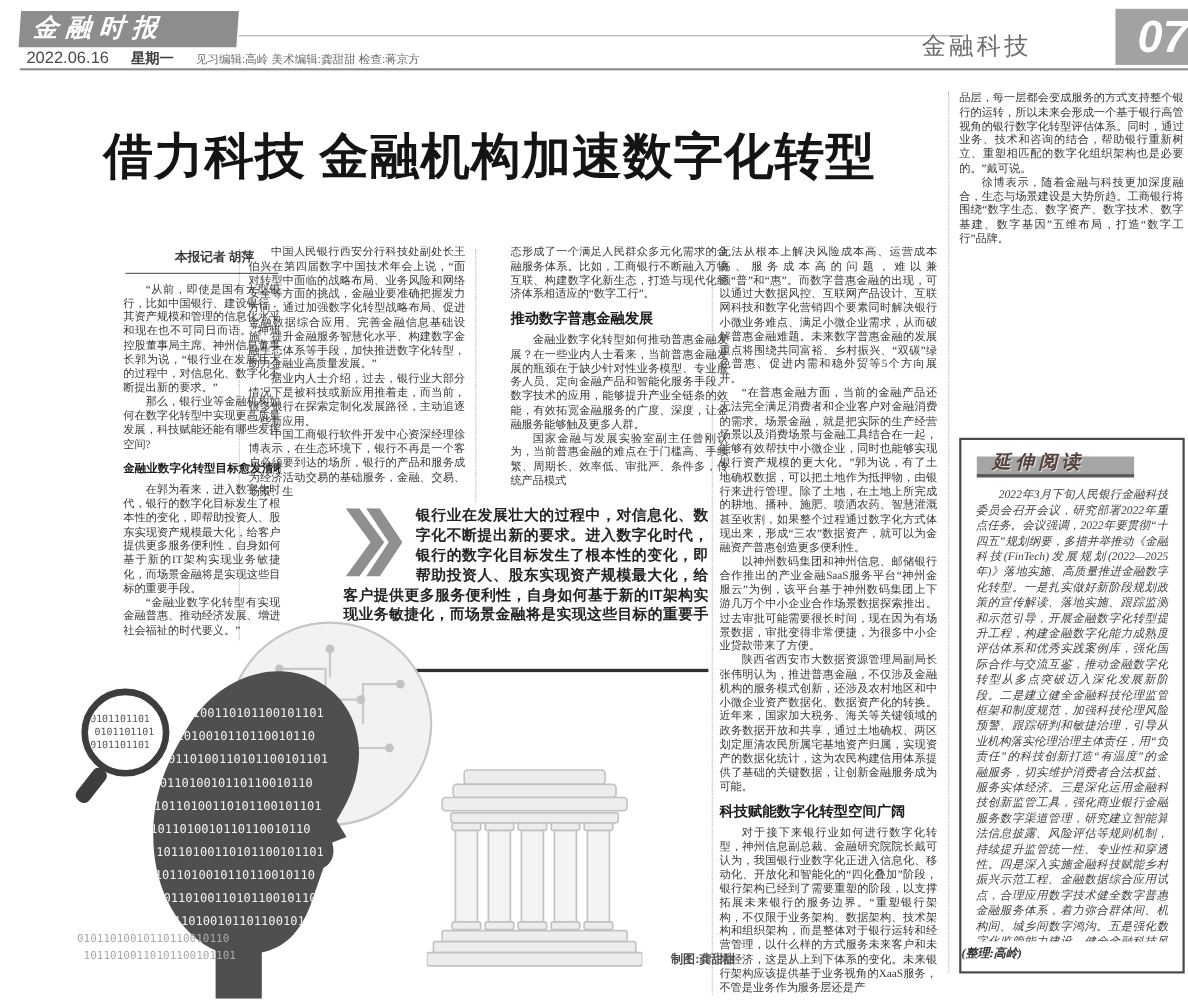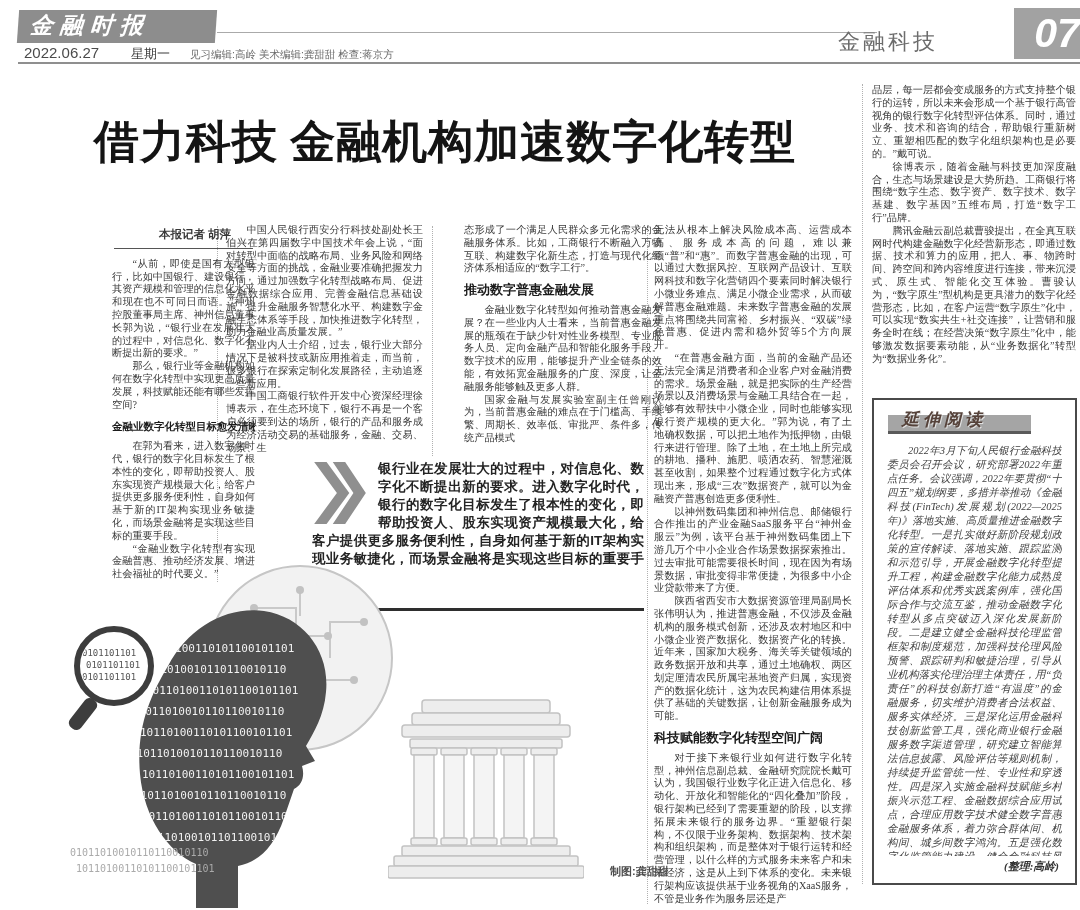--- a/index.html
+++ b/index.html
@@ -8,21 +8,21 @@
   .page { position:relative; width:1080px; height:910px; overflow:hidden; background:#fff; }
 
   
   .masthead-box { position:absolute; left:18px; top:10px; width:198px; height:33px;
     background:#8d8d8d; color:#fff; font-style:italic; font-weight:bold;
     font-size:23px; line-height:31px; letter-spacing:7px; padding-left:12px;
     transform:skewX(-4deg); }
   .masthead-hline { position:absolute; left:217px; top:32px; width:660px; height:1px; background:#aaaaaa; }
   .dateline { position:absolute; left:24px; top:44px; white-space:nowrap; }
   .dateline .date { font-size:15px; color:#4a4a4a; font-family:"Liberation Sans",sans-serif; }
-  .dateline .weekday { font-size:13px; color:#3c3c3c; font-weight:normal; margin-left:28px; font-family:"Liberation Sans",sans-serif; }
+  .dateline .weekday { font-size:13px; color:#3c3c3c; font-weight:bold; margin-left:16px; font-family:"Liberation Sans",sans-serif; }
   .dateline .editors { font-size:10.5px; color:#6b6b6b; margin-left:16px; font-family:"Liberation Sans",sans-serif; }
   .section-title { position:absolute; left:838px; top:27px; font-size:22px; color:#6c6c6c;
     letter-spacing:3px; font-family:"Liberation Sans",sans-serif; }
   .pagenum-box { position:absolute; left:1014px; top:8px; width:66px; height:51px;
     background:#a2a2a2; color:#fff; font-family:"Liberation Sans",sans-serif;
     font-weight:bold; font-size:41px; text-align:center; line-height:51px; font-style:italic;padding-left:20px; }
   .header-rule { position:absolute; left:18px; top:62px; width:1062px; height:2px; background:#8f8f8f; }
 
   
   .headline { position:absolute; left:94px; top:112px; width:760px;
@@ -66,34 +66,34 @@
 
   
   .sidebar-box { position:absolute; left:872px; top:398px; width:205px; height:487px;
     border:2px solid #4a4a4a; background:#fff; }
   .sidebar-titlebar { position:relative; margin:15px 44px 10px 14px; background:#a5a5a5;
     height:19px; border-bottom:3px solid #5a5a5a; }
   .sidebar-title { position:absolute; left:14px; top:-7px; font-style:italic; font-weight:bold;
     font-size:17px; letter-spacing:4px; color:#55423a; text-shadow:1px 1px 0 #e0e0e0; }
   .sidebar-body { margin:8px 13px 0 13px; font-style:italic; font-size:10.5px; line-height:14px;
     color:#3f3f3f; text-align:justify; text-indent:2em; max-height:412px; overflow:hidden; }
-  .sidebar-credit { margin:3px 16px 0 0; text-align:right; font-weight:bold; font-style:italic;
+  .sidebar-credit { margin:3px 16px 0 0; font-weight:bold; font-style:italic;
     font-size:11px; color:#333; }
 </style>
 </head>
 <body>
 
 <div class="page">
 
   <div class="masthead-box">
     <span>金融时报</span>
   </div>
   <div class="masthead-hline"></div>
   <div class="dateline">
-    <span class="date">2022.06.27</span>
+    <span class="date">2022.06.16</span>
     <span class="weekday">星期一</span>
     <span class="editors">见习编辑:高岭  美术编辑:龚甜甜  检查:蒋京方</span>
   </div>
   <div class="section-title">金融科技</div>
   <div class="pagenum-box">
     <span>07</span>
   </div>
   <div class="header-rule"></div>
 
   <h1 class="headline">借力科技 金融机构加速数字化转型</h1>
@@ -140,21 +140,20 @@
     <p>“在普惠金融方面，当前的金融产品还无法完全满足消费者和企业客户对金融消费的需求。场景金融，就是把实际的生产经营场景以及消费场景与金融工具结合在一起，能够有效帮扶中小微企业，同时也能够实现银行资产规模的更大化。”郭为说，有了土地确权数据，可以把土地作为抵押物，由银行来进行管理。除了土地，在土地上所完成的耕地、播种、施肥、喷洒农药、智慧灌溉甚至收割，如果整个过程通过数字化方式体现出来，形成“三农”数据资产，就可以为金融资产普惠创造更多便利性。</p>
     <p>以神州数码集团和神州信息、邮储银行合作推出的产业金融SaaS服务平台“神州金服云”为例，该平台基于神州数码集团上下游几万个中小企业合作场景数据探索推出。过去审批可能需要很长时间，现在因为有场景数据，审批变得非常便捷，为很多中小企业贷款带来了方便。</p>
     <p>陕西省西安市大数据资源管理局副局长张伟明认为，推进普惠金融，不仅涉及金融机构的服务模式创新，还涉及农村地区和中小微企业资产数据化、数据资产化的转换。近年来，国家加大税务、海关等关键领域的政务数据开放和共享，通过土地确权、两区划定厘清农民所属宅基地资产归属，实现资产的数据化统计，这为农民构建信用体系提供了基础的关键数据，让创新金融服务成为可能。</p>
     <h3 class="subhead">科技赋能数字化转型空间广阔</h3>
     <p>对于接下来银行业如何进行数字化转型，神州信息副总裁、金融研究院院长戴可认为，我国银行业数字化正进入信息化、移动化、开放化和智能化的“四化叠加”阶段，银行架构已经到了需要重塑的阶段，以支撑拓展未来银行的服务边界。“重塑银行架构，不仅限于业务架构、数据架构、技术架构和组织架构，而是整体对于银行运转和经营管理，以什么样的方式服务未来客户和未来经济，这是从上到下体系的变化。未来银行架构应该提供基于业务视角的XaaS服务，不管是业务作为服务层还是产</p>
   </div>
 
   <div class="col col5">
     <p class="cont">品层，每一层都会变成服务的方式支持整个银行的运转，所以未来会形成一个基于银行高管视角的银行数字化转型评估体系。同时，通过业务、技术和咨询的结合，帮助银行重新树立、重塑相匹配的数字化组织架构也是必要的。”戴可说。</p>
     <p>徐博表示，随着金融与科技更加深度融合，生态与场景建设是大势所趋。工商银行将围绕“数字生态、数字资产、数字技术、数字基建、数字基因”五维布局，打造“数字工行”品牌。</p>
-    <p>腾讯金融云副总裁曹骏提出，在全真互联网时代构建金融数字化经营新形态，即通过数据、技术和算力的应用，把人、事、物跨时间、跨空间和跨内容维度进行连接，带来沉浸式、原生式、智能化交互体验。曹骏认为，“数字原生”型机构是更具潜力的数字化经营形态，比如，在客户运营“数字原生”化中，可以实现“数实共生+社交连接”，让营销和服务全时在线；在经营决策“数字原生”化中，能够激发数据要素动能，从“业务数据化”转型为“数据业务化”。</p>
   </div>
 
   <svg class="ill-head" viewBox="0 0 330 352" aria-hidden="true">
     <circle cx="232" cy="102" r="92" fill="#f2f2f2" stroke="#c6c6c6" stroke-width="2"></circle>
     <g stroke="#c9c9c9" stroke-width="2" fill="none">
       <path d="M186,52 h42 v28 h32"></path>
       <path d="M296,66 h-34 v36"></path>
       <path d="M196,150 h48 v-26 h42"></path>
       <path d="M232,34 v26"></path>
     </g>

